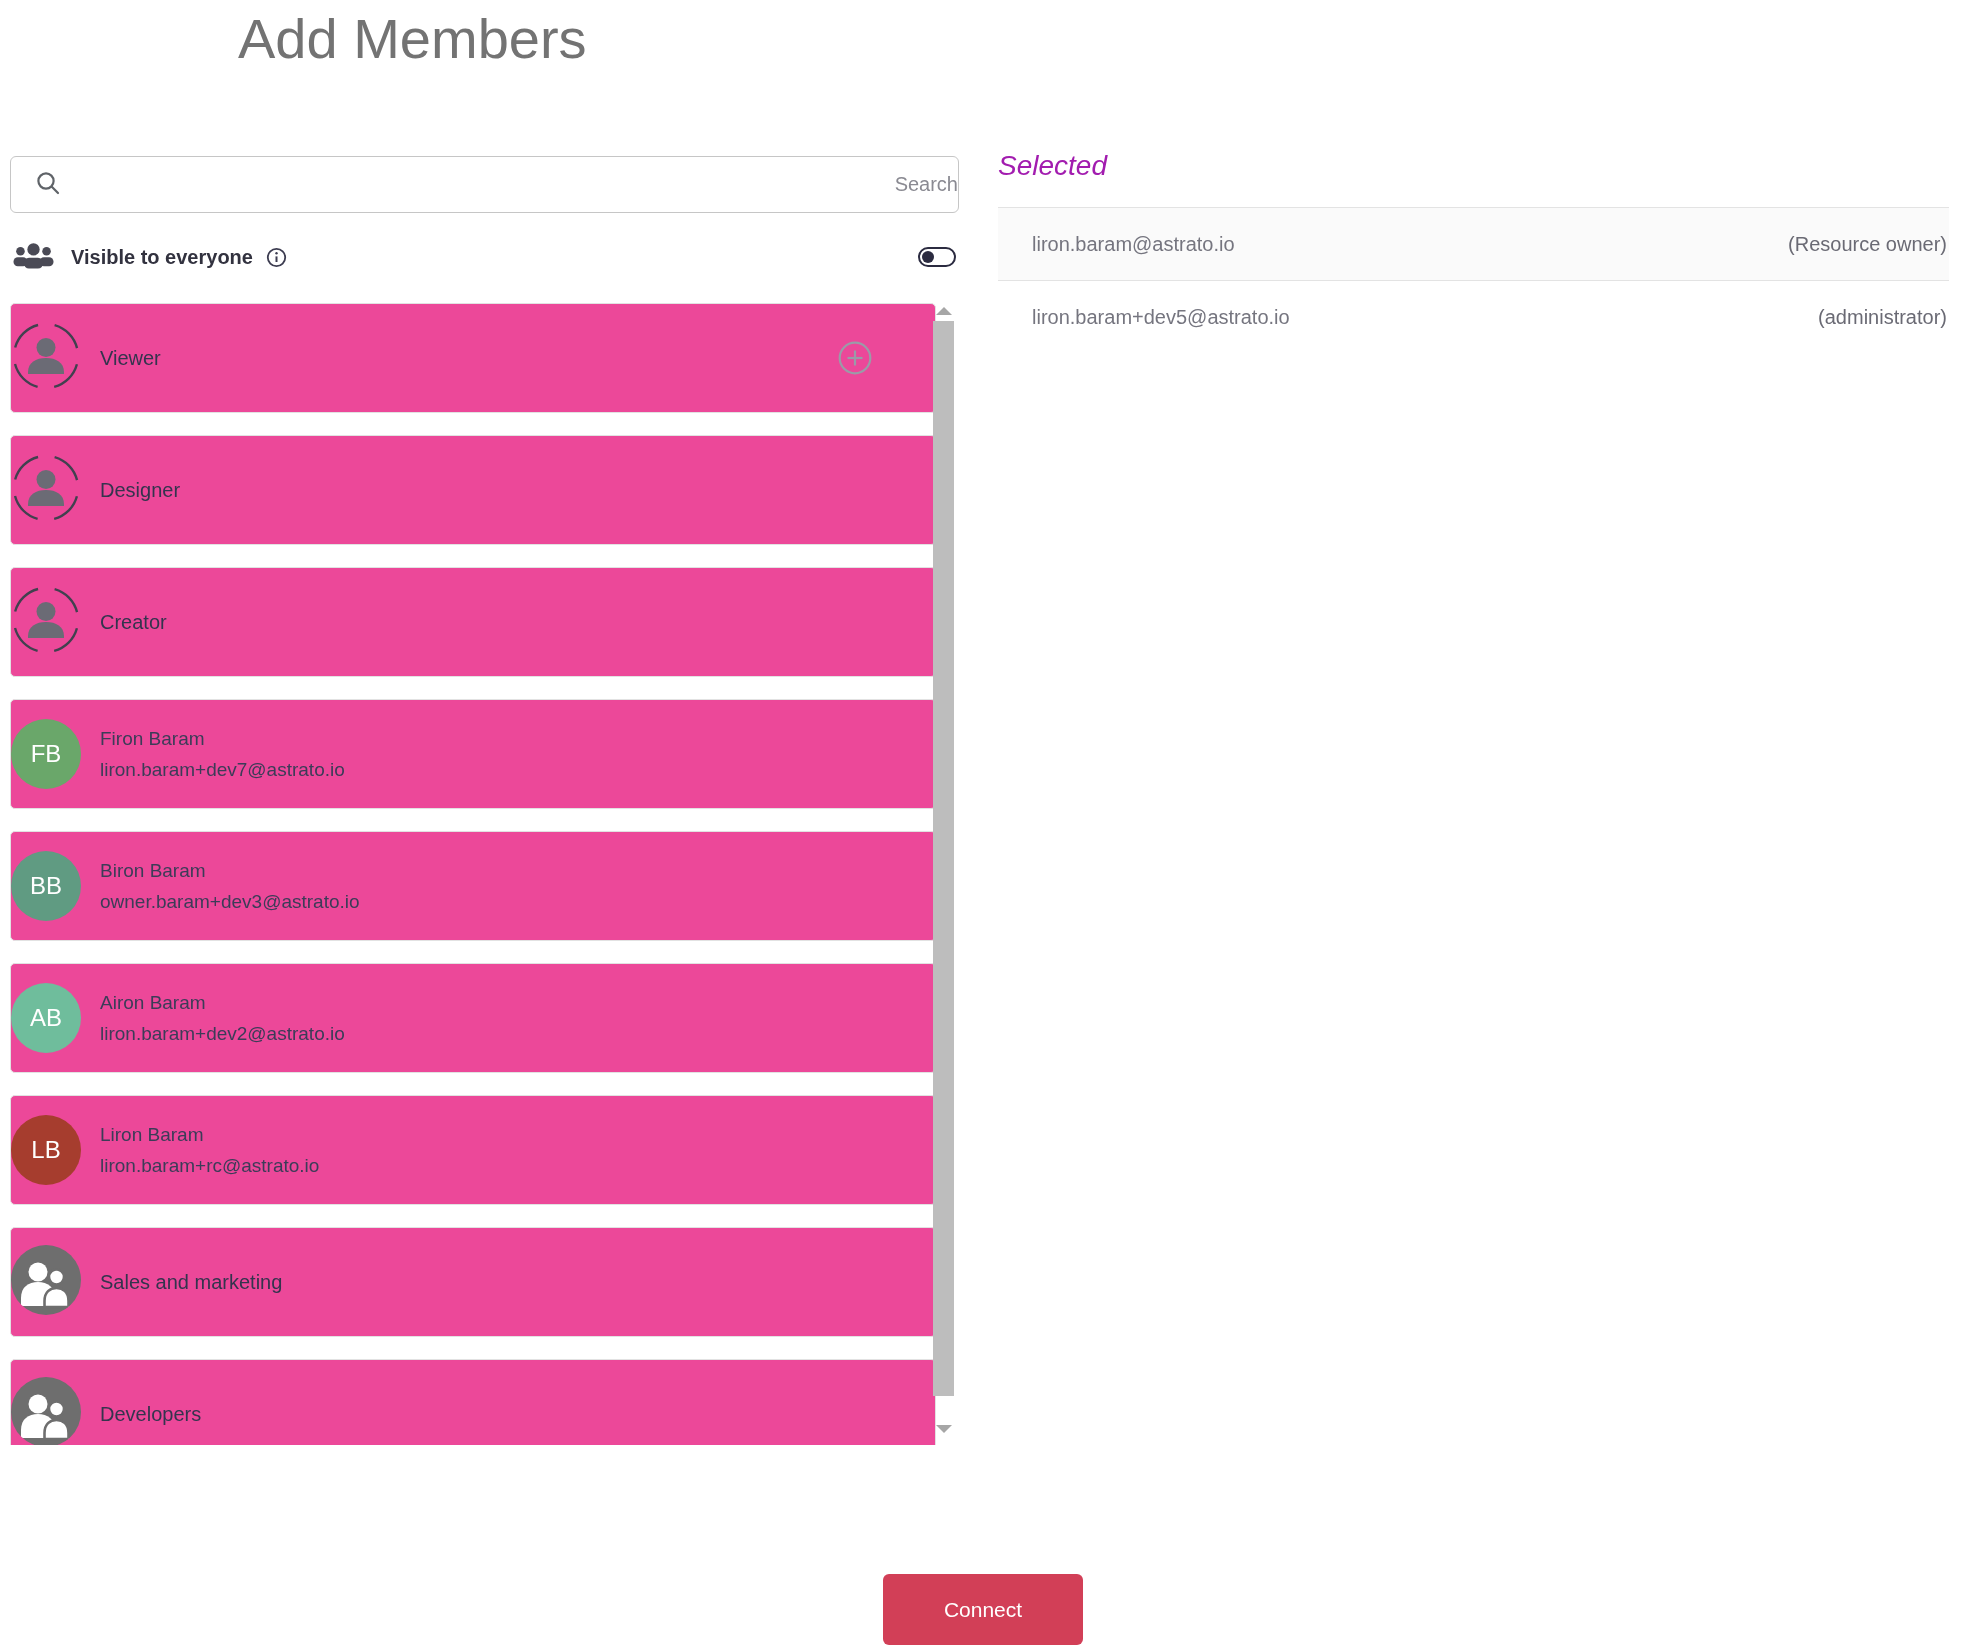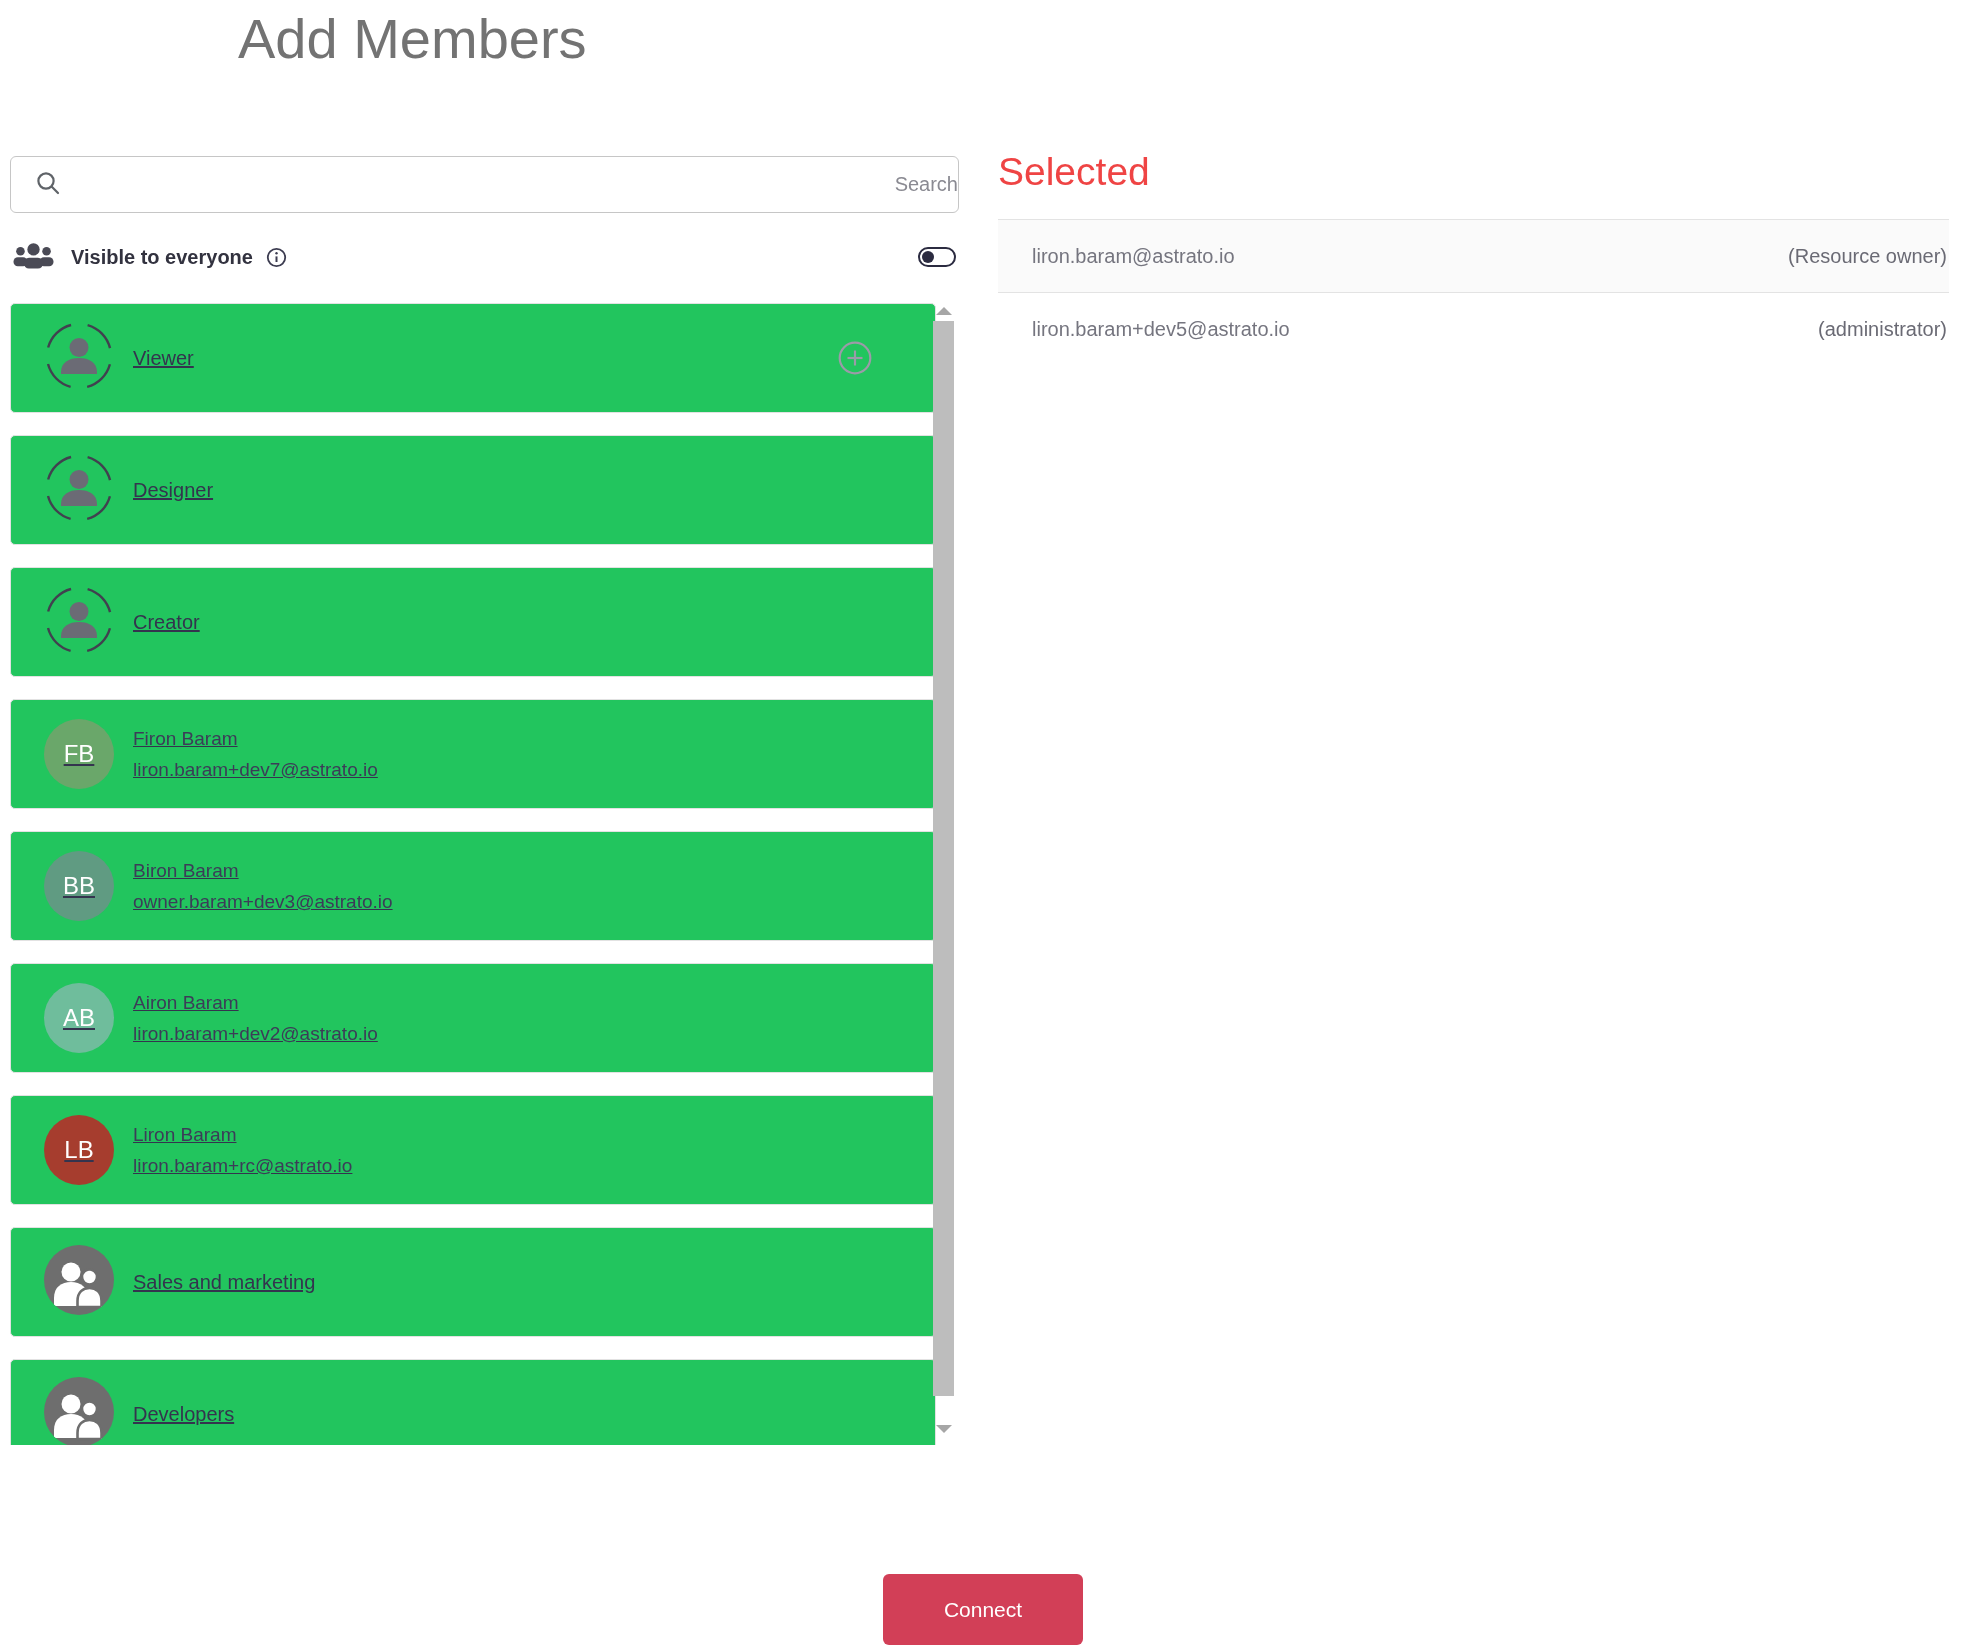--- a/index.html
+++ b/index.html
@@ -17,35 +17,35 @@
   .search-input { border:none; outline:none; flex:1; height:50px; margin-left:18px; font-size:20px; font-family:"Liberation Sans",sans-serif; color:#34344e; background:transparent;text-align:right; }
   .search-input::placeholder { color:#8a8a92; }
 
   .visibility-row { display:flex; align-items:center; margin-top:28px; height:32px; padding-left:3px;font-weight:bold; }
   .visibility-label { font-size:20px; color:#32323f; margin-left:17px; }
   .info-icon { margin-left:13px; display:inline-flex; }
   .toggle { margin-left:auto; margin-right:3px; position:relative; width:38px; height:20px; border:2px solid #2b2b40; border-radius:11px; background:#fff; cursor:pointer; }
   .toggle .knob { position:absolute; left:2px; top:2px; width:12px; height:12px; border-radius:50%; background:#2b2b40; }
 
   .list-viewport { position:relative; margin-top:30px; width:949px; height:1142px; overflow:hidden; }
-  .card { width:926px; height:110px; border:1px solid #e2e2e2; border-radius:5px; background:#22c55e; display:flex; align-items:center; padding-left:33px; margin-bottom:22px; cursor:pointer;text-decoration:underline; }
+  .card { width:926px; height:110px; border:1px solid #e2e2e2; border-radius:5px; background:#ec4899; display:flex; align-items:center; margin-bottom:22px; cursor:pointer; }
   .card-label { font-size:20px; color:#34344e; margin-left:19px; }
   .avatar { width:70px; height:70px; border-radius:50%; color:#fff; font-size:24px; display:flex; align-items:center; justify-content:center; flex:0 0 auto; }
   .user-text { display:flex; flex-direction:column; margin-left:19px; line-height:31px; font-size:19px; color:#3c3c58; }
   .plus-btn { margin-left:auto; margin-right:63px; width:34px; height:34px; border:none; background:transparent; padding:0; cursor:pointer; display:flex; }
 
   
   .scrollbar { position:absolute; right:5px; top:0; width:21px; height:1138px; }
   .sb-thumb { position:absolute; left:0; top:18px; width:21px; height:1075px; background:#bdbdbd; cursor:pointer; }
   .sb-up { position:absolute; left:3px; top:4px; width:0; height:0; border-left:8px solid transparent; border-right:8px solid transparent; border-bottom:8px solid #a6a6a6; cursor:pointer; }
   .sb-down { position:absolute; left:3px; top:1122px; width:0; height:0; border-left:8px solid transparent; border-right:8px solid transparent; border-top:8px solid #a6a6a6; cursor:pointer; }
 
   
   .right-col { position:absolute; left:998px; top:150px; width:951px; }
-  .selected-heading { font-size:39px; font-weight:400; color:#ef4444; }
+  .selected-heading { font-size:28px; font-weight:400; color:#a21caf;font-style:italic; }
   .selected-rows { margin-top:25px; border-top:1px solid #e3e3e3; }
   .sel-row { height:73px; display:flex; align-items:center; justify-content:space-between; padding:0 2px 0 34px; border-bottom:1px solid #e3e3e3;gap:46px; }
   .sel-row:last-child { border-bottom:none; }
   .sel-row.shaded { background:#fafafa; }
   .sel-email { font-size:20px; color:#75757f; }
   .sel-role { font-size:20px; color:#6a6a74; }
 
   
   .connect-btn { position:absolute; left:883px; top:1574px; width:200px; height:71px; background:#d23f57; color:#fff; font-size:21px; font-family:"Liberation Sans",sans-serif; border:none; border-radius:6px; cursor:pointer; }
 </style>

